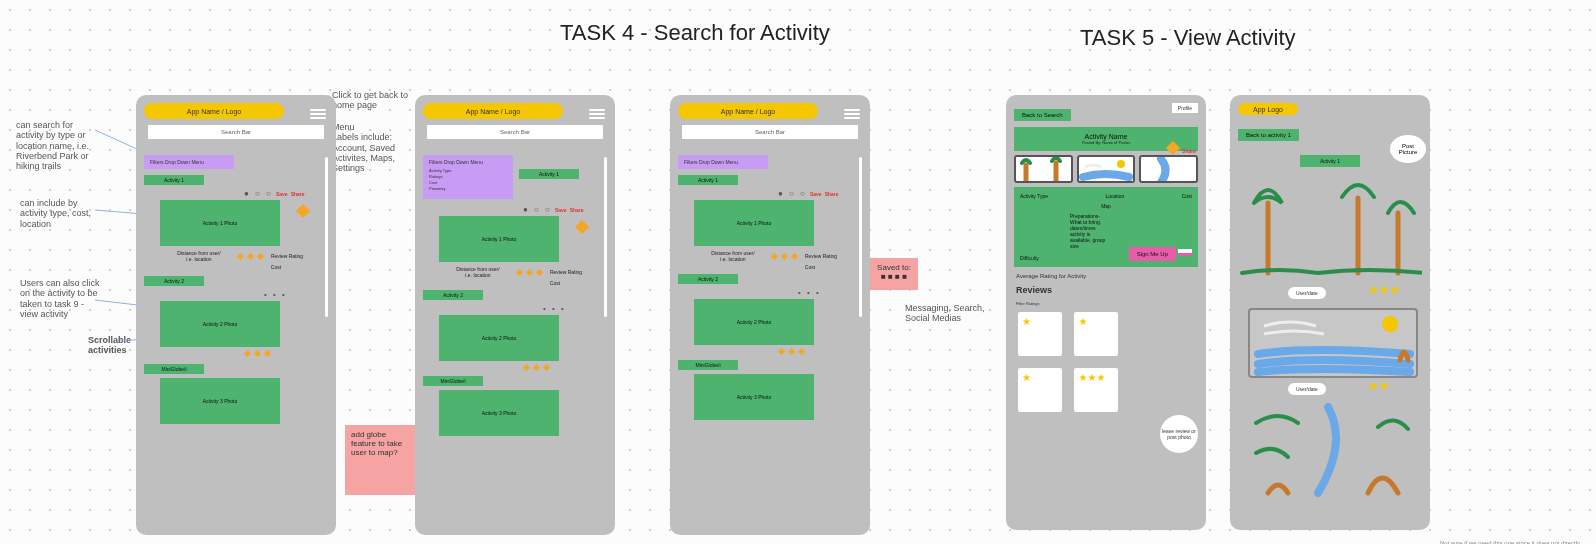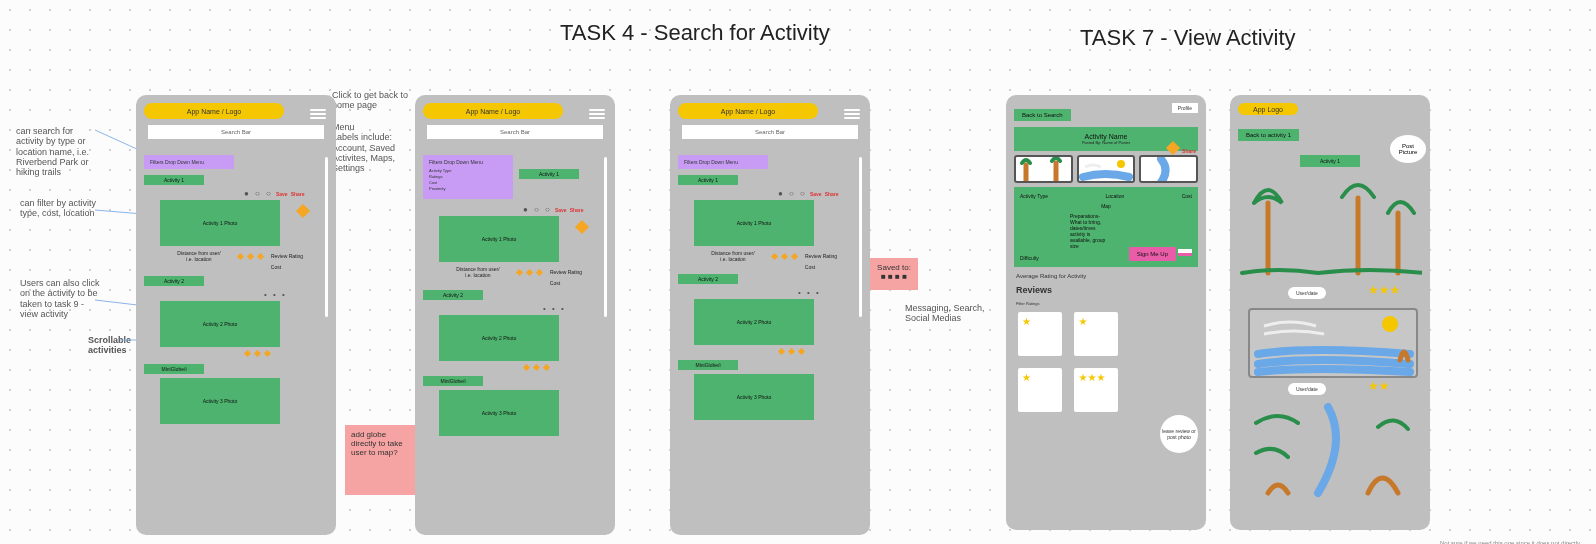--- a/index.html
+++ b/index.html
@@ -3,21 +3,21 @@
 <meta charset="utf-8">
 <style>
 *{box-sizing:border-box;margin:0;padding:0;font-family:Arial,Helvetica,sans-serif}
 body{width:1596px;height:544px;background:#fcfcfc;position:relative;
   background-image:radial-gradient(circle,#d0d0d0 1px,transparent 1px);
   background-size:20px 20px;overflow:hidden}
 .title{position:absolute;font-size:22px;color:#222;font-weight:400}
 .t1{left:560px;top:20px}
 .t2{left:1080px;top:25px}
 .annot{position:absolute;font-size:9px;color:#555;line-height:1.15;max-width:80px}
-.a1{left:16px;top:126px}
+.a1{left:16px;top:120px}
 .a2{left:20px;top:198px}
 .a3{left:20px;top:278px}
 .a4{left:88px;top:335px;font-weight:bold}
 .a5{left:332px;top:90px;max-width:90px}
 .a6{left:332px;top:122px;max-width:90px}
 .a7{left:905px;top:303px;max-width:100px}
 .a8{left:1440px;top:540px;font-size:6px;max-width:160px;color:#888}
 .phone{position:absolute;background:#bfbfbf;border-radius:10px;width:200px;height:440px;top:95px;padding:8px}
 .p1{left:136px}
 .p2{left:415px}
@@ -69,24 +69,24 @@
 .stroke-b{stroke:#6aa8e8;stroke-width:8;fill:none;stroke-linecap:round}
 .stroke-y{fill:#f5c700}
 .stroke-w{stroke:#eee;stroke-width:3;fill:none}
 
 .conn{position:absolute;stroke:#8ab5e8;stroke-width:1;fill:none}
 </style>
 </head>
 <body>
 
 <div class="title t1">TASK 4 - Search for Activity</div>
-<div class="title t2">TASK 7 - View Activity</div>
+<div class="title t2">TASK 5 - View Activity</div>
 
 <div class="annot a1">can search for activity by type or location name, i.e. Riverbend Park or hiking trails</div>
-<div class="annot a2">can filter by activity type, cost, location</div>
+<div class="annot a2">can include by activity type, cost, location</div>
 <div class="annot a3">Users can also click on the activity to be taken to task 9 - view activity</div>
 <div class="annot a4">Scrollable activities</div>
 <div class="annot a5">Click to get back to home page</div>
 <div class="annot a6" style="white-space:pre-line">Menu
 Labels include: Account, Saved Activites, Maps, Settings</div>
 <div class="annot a7">Messaging, Search, Social Medias</div>
 <div class="annot a8">Not sure if we need this one since it does not directly related to task</div>
 
 <svg class="conn" style="left:0;top:0;width:420px;height:540px">
 <path d="M95 130 L150 155"></path>
@@ -232,21 +232,21 @@
   <div class="row" style="margin-left:100px">
         <span class="diamond"></span>
         <span class="diamond"></span>
         <span class="diamond"></span>
       </div>
   <div class="gbox actbtn" style="margin-top:6px">MiniGlobe/i</div>
   <div class="gbox photo">Activity 3 Photo</div>
  </div>
 </div>
 
-<div class="sticky sk1">add globe directly to take user to map?</div>
+<div class="sticky sk1">add globe feature to take user to map?</div>
 <div class="sticky sk2" style="white-space:pre-line">Saved to:
 ■ ■ ■ ■</div>
 
 <div class="phone p4">
  <div class="bts">Back to Search</div>
  <div class="prof">Profile</div>
  <div class="actname">
    <div>Activity Name</div>
    <div class="sub">Posted By: Name of Poster</div>
  </div>

